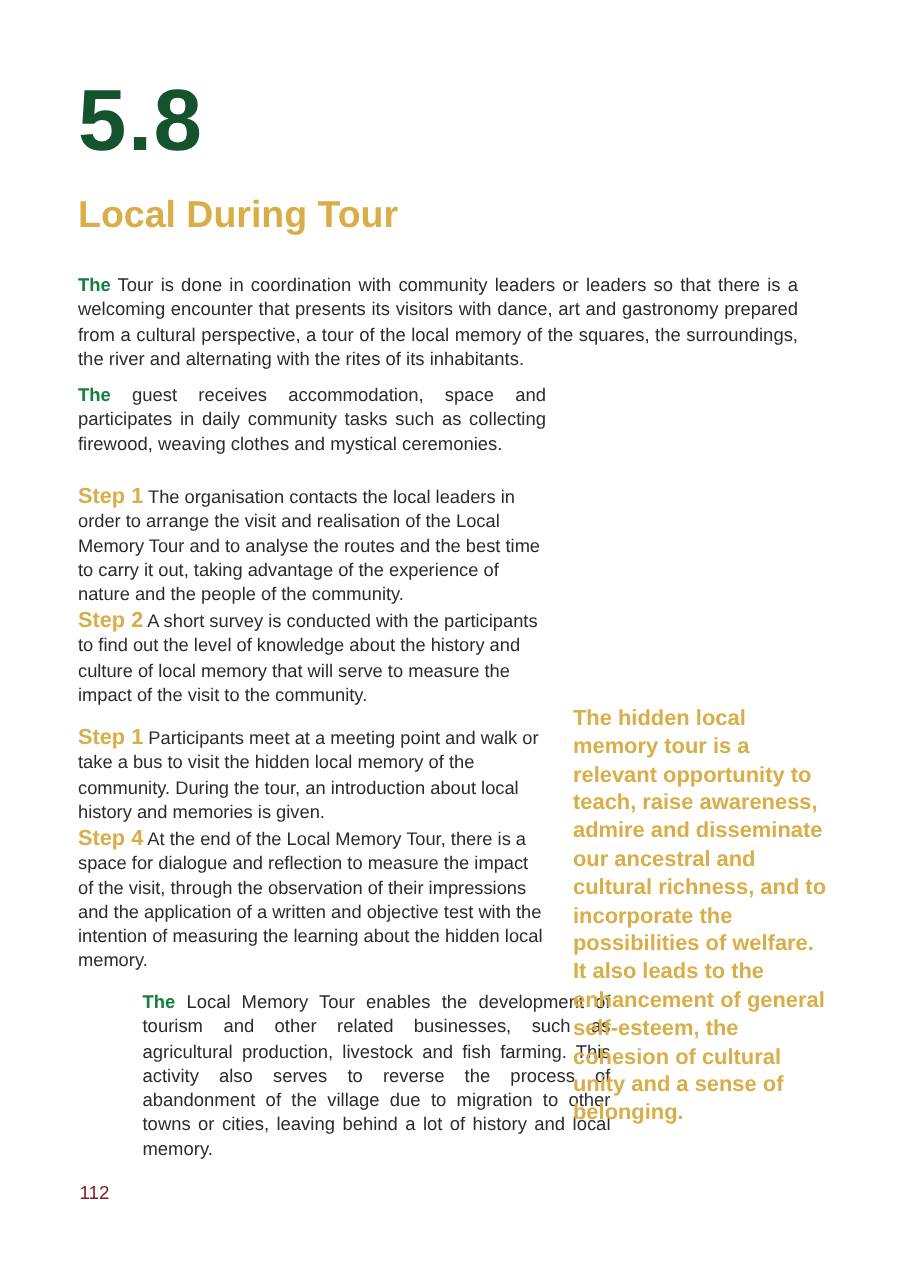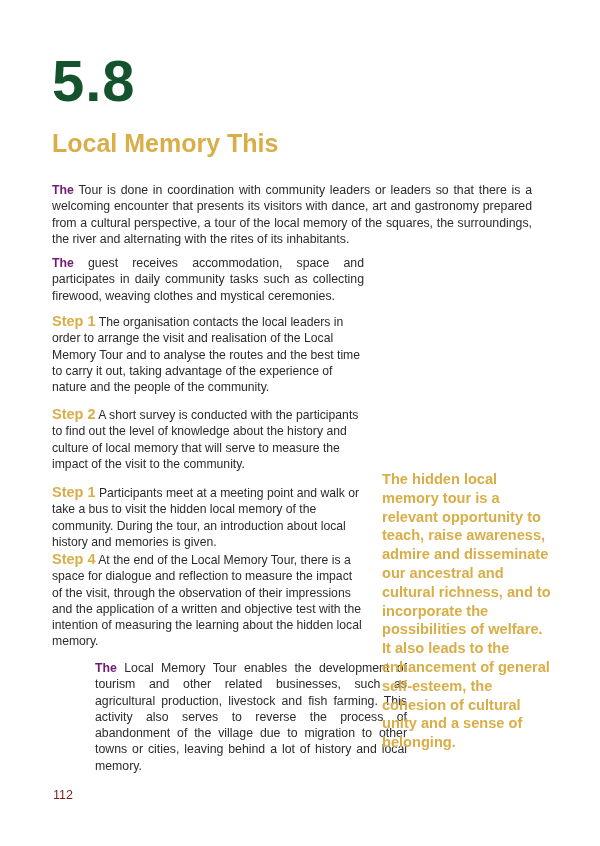--- a/index.html
+++ b/index.html
@@ -3,40 +3,40 @@
 <meta charset="utf-8">
 <style>
   html, body { margin: 0; padding: 0; background: #ffffff; }
   body { width: 600px; height: 846px; position: relative; overflow: hidden;
          font-family: "Liberation Sans", "DejaVu Sans", sans-serif; color: #2b2b2b; }
   .section-number { position: absolute; left: 52px; top: 46px; font-size: 58px; font-weight: bold;
                     color: #14532d; letter-spacing: 1px; line-height: 70px; margin: 0; }
   .section-title { position: absolute; left: 52px; top: 126px; font-size: 25px; font-weight: bold;
                    color: #d9ae48; line-height: 34px; margin: 0; }
   .para { position: absolute; left: 52px; font-size: 12.3px; line-height: 16.3px; margin: 0; }
-  .para b { font-weight: bold; color: #701a75; }
+  .para b { font-weight: bold; color: #15803d; }
   .intro { top: 182px; width: 480px; text-align: justify; }
   .col { width: 312px; }
   .p2 { top: 255px; text-align: justify; }
   .step { font-size: 12.2px; }
   .step-label { font-size: 14.5px; font-weight: bold; color: #d9ae48; }
-  .s1 { top: 313px; }
+  .s1 { top: 323px; }
   .s2 { top: 406px; }
   .s3 { top: 484px; }
   .s4 { top: 551px; }
   .p-last { top: 660px; text-align: justify; margin-left: 43px; }
   .pullquote { position: absolute; left: 382px; top: 470px; width: 170px; font-size: 14.6px;
                line-height: 18.8px; font-weight: bold; color: #d9ae48; margin: 0; }
   .page-number { position: absolute; left: 53px; top: 788px; font-size: 12.5px; color: #7f1d1d; margin: 0; }
 </style>
 </head>
 <body>
 
 <h1 class="section-number">5.8</h1>
-<h2 class="section-title">Local Memory This</h2>
+<h2 class="section-title">Local During Tour</h2>
 
 <p class="para intro"><b>The</b><span> Tour is done in coordination with community leaders or leaders so that there is a welcoming encounter that presents its visitors with dance, art and gastronomy prepared from a cultural perspective, a tour of the local memory of the squares, the surroundings, the river and alternating with the rites of its inhabitants.</span></p>
 
 <p class="para col p2"><b>The</b><span> guest receives accommodation, space and participates in daily community tasks such as collecting firewood, weaving clothes and mystical ceremonies.</span></p>
 
 <p class="para col step s1"><span class="step-label">Step 1</span><span> The organisation contacts the local leaders in order to arrange the visit and realisation of the Local Memory Tour and to analyse the routes and the best time to carry it out, taking advantage of the experience of nature and the people of the community.</span></p>
 
 <p class="para col step s2"><span class="step-label">Step 2</span><span> A short survey is conducted with the participants to find out the level of knowledge about the history and culture of local memory that will serve to measure the impact of the visit to the community.</span></p>
 
 <p class="para col step s3"><span class="step-label">Step 1</span><span> Participants meet at a meeting point and walk or take a bus to visit the hidden local memory of the community. During the tour, an introduction about local history and memories is given.</span></p>

